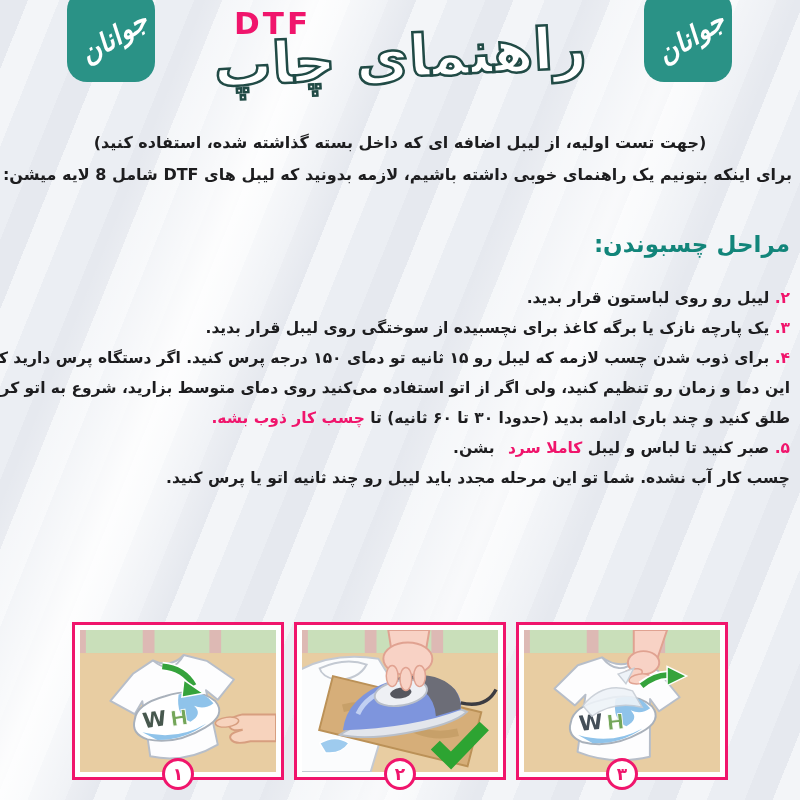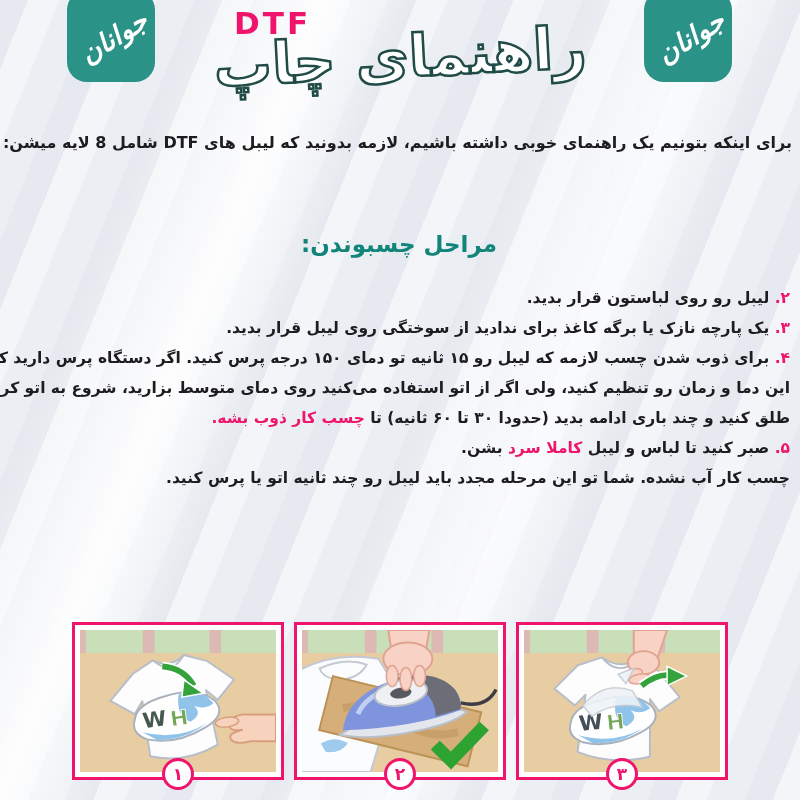--- a/index.html
+++ b/index.html
@@ -33,27 +33,27 @@
     -webkit-text-stroke:2.5px #214b46;text-shadow:0 0 1px #214b46;
     transform:rotate(-3deg);
   }
   
   .intro{
     position:absolute;top:127px;left:8px;width:784px;direction:rtl;text-align:center;
     color:#1d1d1f;font-weight:bold;
   }
   .intro-line{font-size:16px;line-height:32px;white-space:nowrap;}
   .num{color:#f0156c;}
-  .hl{color:#f0156c;}
+  .hl{color:#f0156c;margin-left:8px;}
   
   .steps{
     position:absolute;top:229px;right:10px;left:8px;direction:rtl;text-align:right;
     color:#1d1d1f;font-weight:bold;
   }
-  .steps-heading{color:#12857a;font-size:23px;line-height:30px;margin-bottom:24px;text-align:center;}
+  .steps-heading{color:#12857a;font-size:23px;line-height:30px;margin-bottom:24px;}
   .step-line{font-size:15.5px;line-height:30px;white-space:nowrap;}
   
   .panels{position:absolute;left:72px;top:622px;width:656px;height:158px;display:flex;gap:10px;}
   .panel{
     position:relative;width:212px;height:158px;box-sizing:border-box;
     background:#ffffff;border:3px solid #f0156c;padding:5px;
   }
   .panel svg{width:100%;height:100%;display:block;}
   .badge{
     position:absolute;left:50%;bottom:-13px;transform:translateX(-50%);
@@ -70,33 +70,34 @@
   <div class="logo logo-left">
     <span class="logo-text">جوانان</span>
   </div>
   <div class="logo logo-right">
     <span class="logo-text">جوانان</span>
   </div>
   <div class="dtf-label">DTF</div>
   <div class="calligraphy">راهنمای چاپ</div>
 
   <div class="intro" dir="rtl">
+    <div class="intro-line">(جهت تست اولیه، از لیبل اضافه ای که داخل بسته گذاشته شده، استفاده کنید)</div>
     <div class="intro-line">برای اینکه بتونیم یک راهنمای خوبی داشته باشیم، لازمه بدونید که لیبل های DTF شامل 8 لایه میشن:</div>
   </div>
 
   <div class="steps" dir="rtl">
     <div class="steps-heading">مراحل چسبوندن:</div>
 
 
     <div class="step-line">
       <span class="num">۲.</span><span> لیبل رو روی لباستون قرار بدید.</span>
     </div>
 
     <div class="step-line">
-      <span class="num">۳.</span><span> یک پارچه نازک یا برگه کاغذ برای ندادید از سوختگی روی لیبل قرار بدید.</span>
+      <span class="num">۳.</span><span> یک پارچه نازک یا برگه کاغذ برای نچسبیده از سوختگی روی لیبل قرار بدید.</span>
     </div>
 
     <div class="step-line">
       <span class="num">۴.</span><span> برای ذوب شدن چسب لازمه که لیبل رو ۱۵ ثانیه تو دمای ۱۵۰ درجه پرس کنید. اگر دستگاه پرس دارید که</span>
     </div>
     <div class="step-line">
       <span>این دما و زمان رو تنظیم کنید، ولی اگر از اتو استفاده می‌کنید روی دمای متوسط بزارید، شروع به اتو کردن</span>
     </div>
     <div class="step-line">
       <span>طلق کنید و چند باری ادامه بدید (حدودا ۳۰ تا ۶۰ ثانیه) تا </span><span class="hl">چسب کار ذوب بشه.</span>

